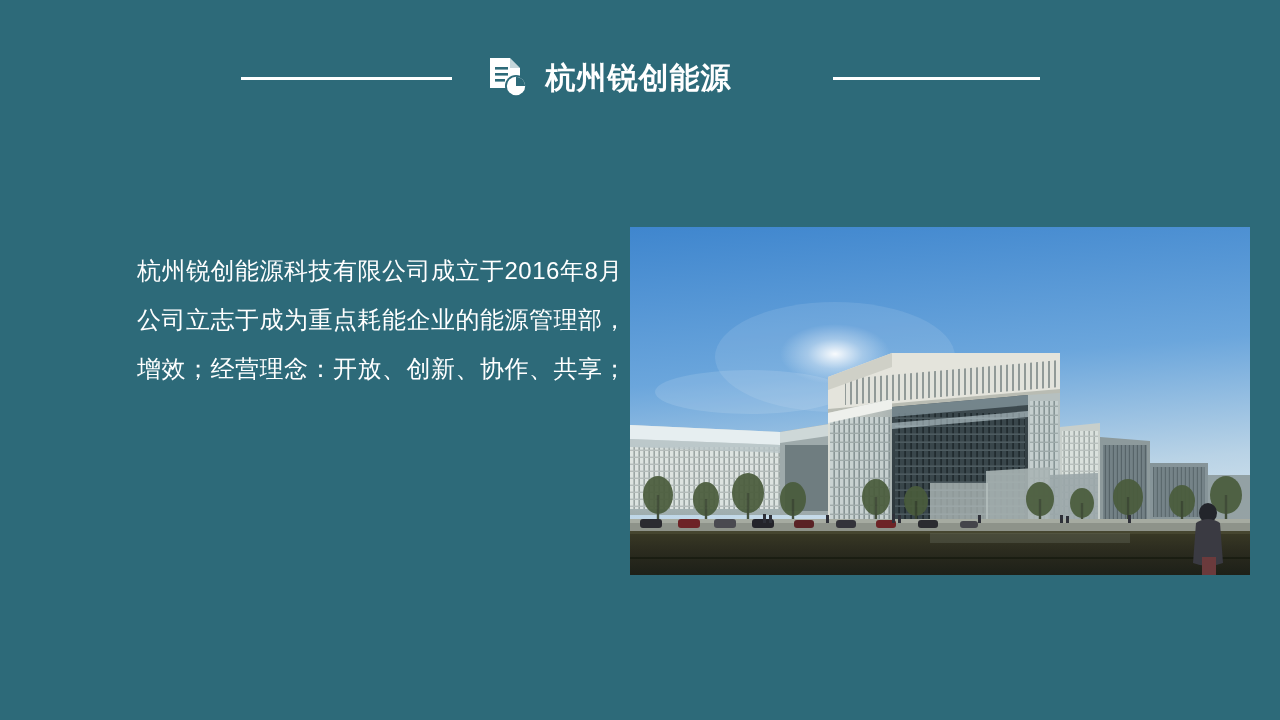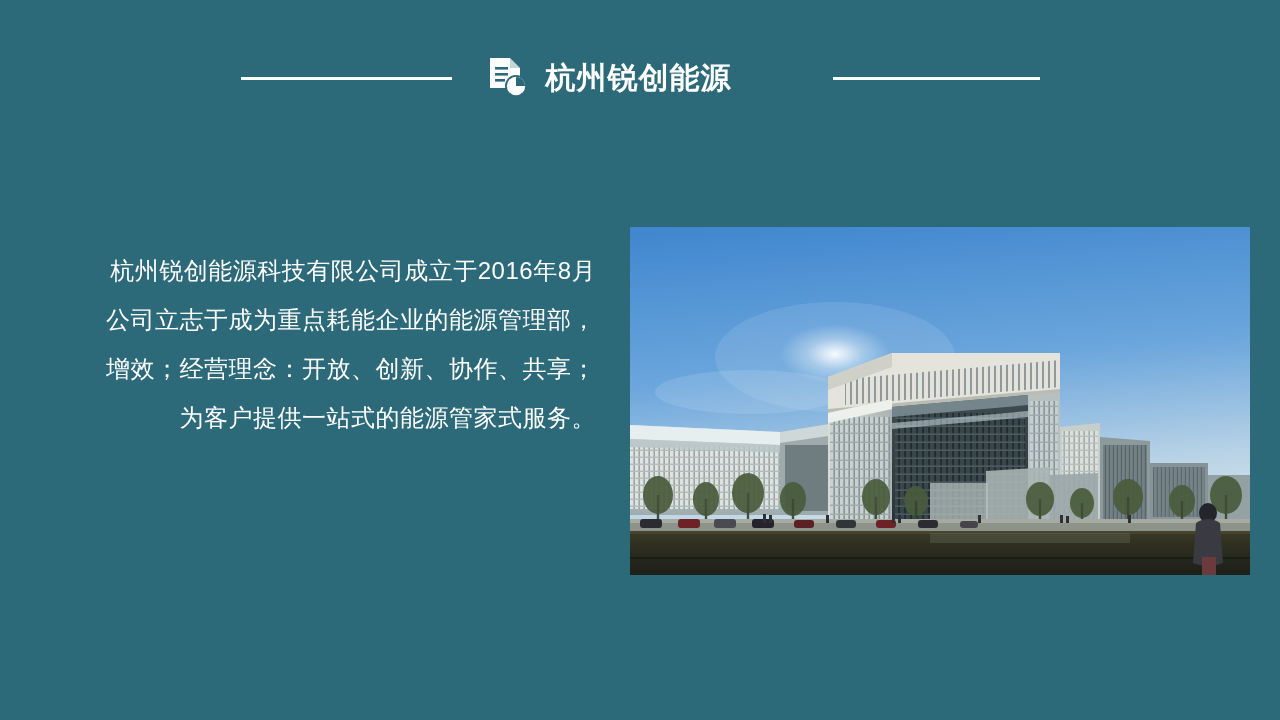--- a/index.html
+++ b/index.html
@@ -6,21 +6,20 @@
   html, body {
     width:1280px; height:720px;
     overflow:hidden;
     background:#2d6a79;
     font-family:"Liberation Sans","DejaVu Sans",sans-serif;
   }
   .slide {
     position:relative;
     width:1280px; height:720px;
     background:#2d6a79;
-    text-align:right;
   }
 
   
   .header {
     position:absolute;
     top:52px; left:0;
     width:1280px; height:52px;
     display:flex;
     align-items:center;
     justify-content:center;
@@ -60,20 +59,21 @@
     left:96px; top:246px;
     width:500px;
   }
   .body-line {
     color:#ffffff;
     font-size:24px;
     font-weight:normal;
     line-height:49px;
     letter-spacing:0.5px;
     white-space:nowrap;
+    margin-left:41px;
   }
 
   
   .photo {
     position:absolute;
     left:630px; top:227px;
     width:620px; height:348px;
     overflow:hidden;
     background:#3f86ce;
   }
@@ -104,21 +104,20 @@
       <span class="brand-title">杭州锐创能源</span>
     </div>
 
     <div class="rule rule-right"></div>
   </div>
 
   <div class="body-copy">
     <div class="body-line">杭州锐创能源科技有限公司成立于2016年8月</div>
     <div class="body-line">公司立志于成为重点耗能企业的能源管理部，</div>
     <div class="body-line">增效；经营理念：开放、创新、协作、共享；</div>
-    <div class="body-line">为客户提供一站式的能源管家式服务。</div>
   </div>
 
   <div class="photo">
     <svg viewBox="0 0 620 348" xmlns="http://www.w3.org/2000/svg">
       <defs>
         <linearGradient id="sky" x1="0" y1="0" x2="0.15" y2="1">
           <stop offset="0" stop-color="#3f86ce"></stop>
           <stop offset="0.45" stop-color="#6ba6dc"></stop>
           <stop offset="0.78" stop-color="#b9d3e6"></stop>
           <stop offset="1" stop-color="#dce8ee"></stop>

